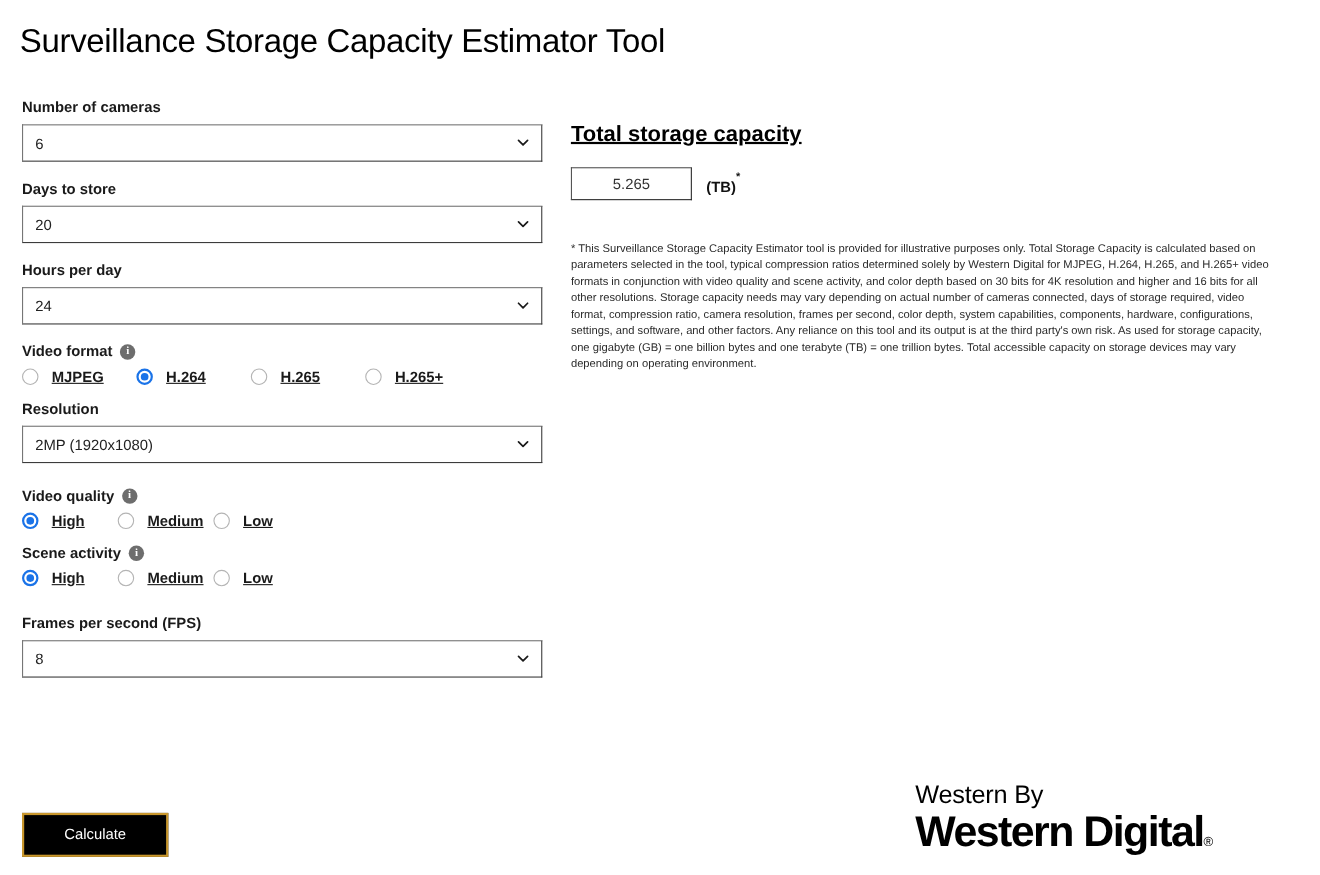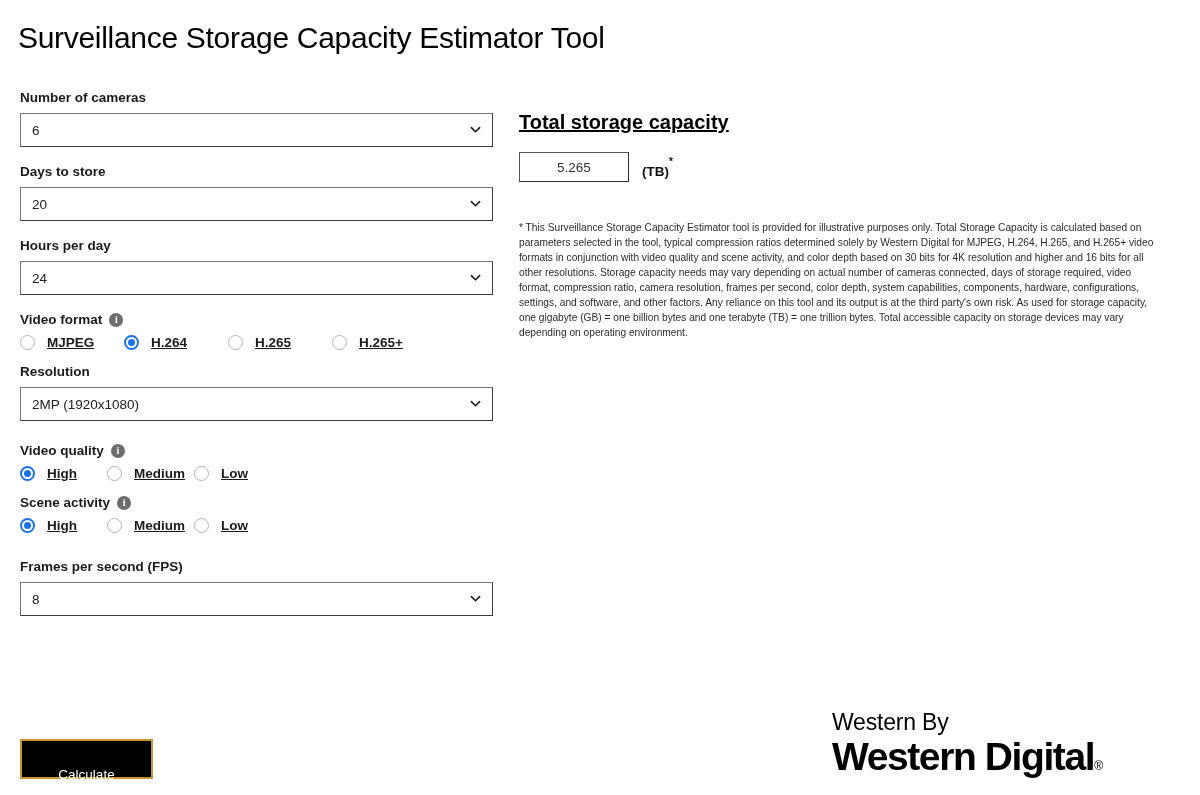--- a/index.html
+++ b/index.html
@@ -170,21 +170,21 @@
     top: 739px;
     width: 133px;
     height: 40px;
     background: #000000;
     border: 2px solid #c8962c;
     color: #ffffff;
     font-size: 13.5px;
     font-family: "Liberation Sans", sans-serif;
     box-sizing: border-box;
     cursor: pointer;
-    padding: 16px;
+    padding: 0;
     line-height: 36px;
     text-align: center;
   }
 
   
   .result-title {
     font-size: 20px;
     font-weight: bold;
     color: #000000;
     margin: 0 0 18px 0;

